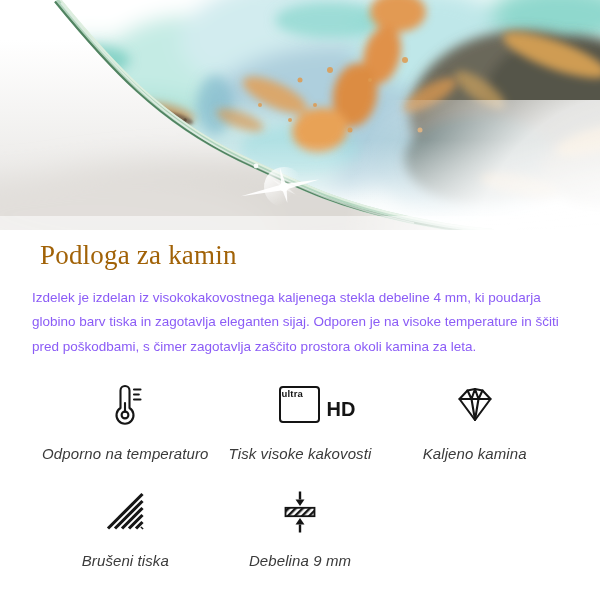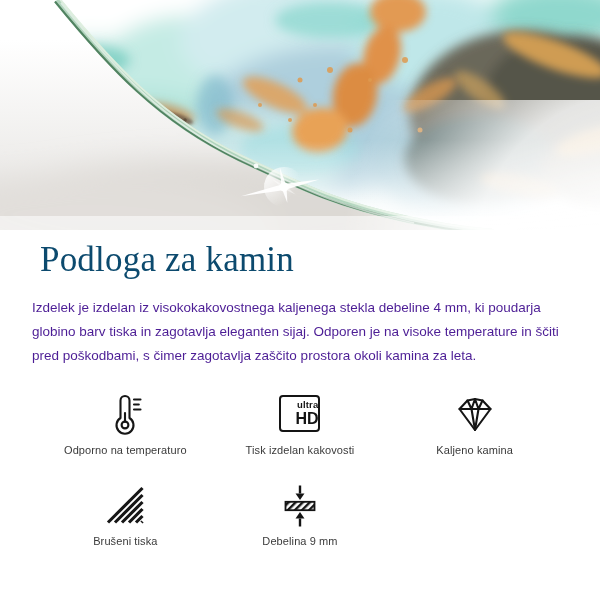--- a/index.html
+++ b/index.html
@@ -2,33 +2,33 @@
 <html lang="sl"><head>
 <meta charset="utf-8">
 <style>
   html,body{margin:0;padding:0;background:#fff;}
   .page{width:600px;height:600px;overflow:hidden;background:#fff;
         font-family:"Liberation Sans","DejaVu Sans",sans-serif;color:#3c3c3c;}
   .photo{width:600px;height:230px;position:relative;overflow:hidden;}
   .photo svg{display:block;}
   .content{padding:0 32px;}
   h1{margin:9px 0 0 8px;font-family:"Liberation Serif","DejaVu Serif",serif;
-     font-weight:400;font-size:35px;line-height:1.19;color:#0c4a6e;letter-spacing:.2px;}
+     font-weight:400;font-size:27px;line-height:1.19;color:#a16207;letter-spacing:.2px;}
   h1 span{display:block;}
-  .desc{margin:15px 0 0 0;font-size:13.5px;line-height:1.8;color:#4c1d95;max-width:540px;}
+  .desc{margin:15px 0 0 0;font-size:13.5px;line-height:1.8;color:#8b5cf6;max-width:540px;}
   .features{display:grid;grid-template-columns:repeat(3,1fr);row-gap:24px;
             margin-top:20px;padding:0 6px;}
   .feature{display:flex;flex-direction:column;align-items:center;}
   .icon-box{height:50px;display:flex;align-items:center;justify-content:center;}
-  .feature-label{margin-top:5px;font-size:11px;color:#3a3a3a;letter-spacing:.1px;}
+  .feature-label{margin-top:16px;font-size:15px;color:#3a3a3a;letter-spacing:.1px;font-style:italic;}
   .uhd{width:41px;height:37px;border:2.5px solid #141414;border-radius:4px;
-       display:flex;flex-direction:column;align-items:flex-end;justify-content:center;
+       display:flex;flex-direction:column;align-items:flex-start;justify-content:center;
        color:#141414;box-sizing:border-box;}
   .uhd .t1{font-size:9.5px;font-weight:700;line-height:1;letter-spacing:.2px;}
-  .uhd .t2{font-size:16px;font-weight:700;line-height:1;margin-top:1px;}
+  .uhd .t2{font-size:20px;font-weight:700;line-height:1;margin-top:1px;margin-left:45px;}
   .fi{stroke:#161616;fill:none;stroke-width:2.1;stroke-linecap:round;stroke-linejoin:round;}
 </style>
 </head>
 <body>
 
 <div class="page">
 
   <div class="photo">
     <svg width="600" height="230" viewBox="0 0 600 230">
       <defs>
@@ -185,21 +185,21 @@
         <div class="feature-label">Odporno na temperaturo</div>
       </div>
 
       <div class="feature">
         <div class="icon-box">
           <div class="uhd">
             <span class="t1">ultra</span>
             <span class="t2">HD</span>
           </div>
         </div>
-        <div class="feature-label">Tisk izdelan kakovosti</div>
+        <div class="feature-label">Tisk visoke kakovosti</div>
       </div>
 
 
       <div class="feature">
         <div class="icon-box">
           <svg width="44" height="44" viewBox="0 0 44 44" class="fi" stroke-width="1.9">
             <path d="M14.5,8.5 L22,7 L29.5,8.5 L37.5,17 L22,38 L6.5,17 Z"></path>
             <path d="M6.5,17 H37.5"></path>
             <path d="M14.5,8.5 L18.5,17 M29.5,8.5 L25.5,17 M22,7 L18.5,17 M22,7 L25.5,17"></path>
             <path d="M18.5,17 L22,38 M25.5,17 L22,38"></path>

